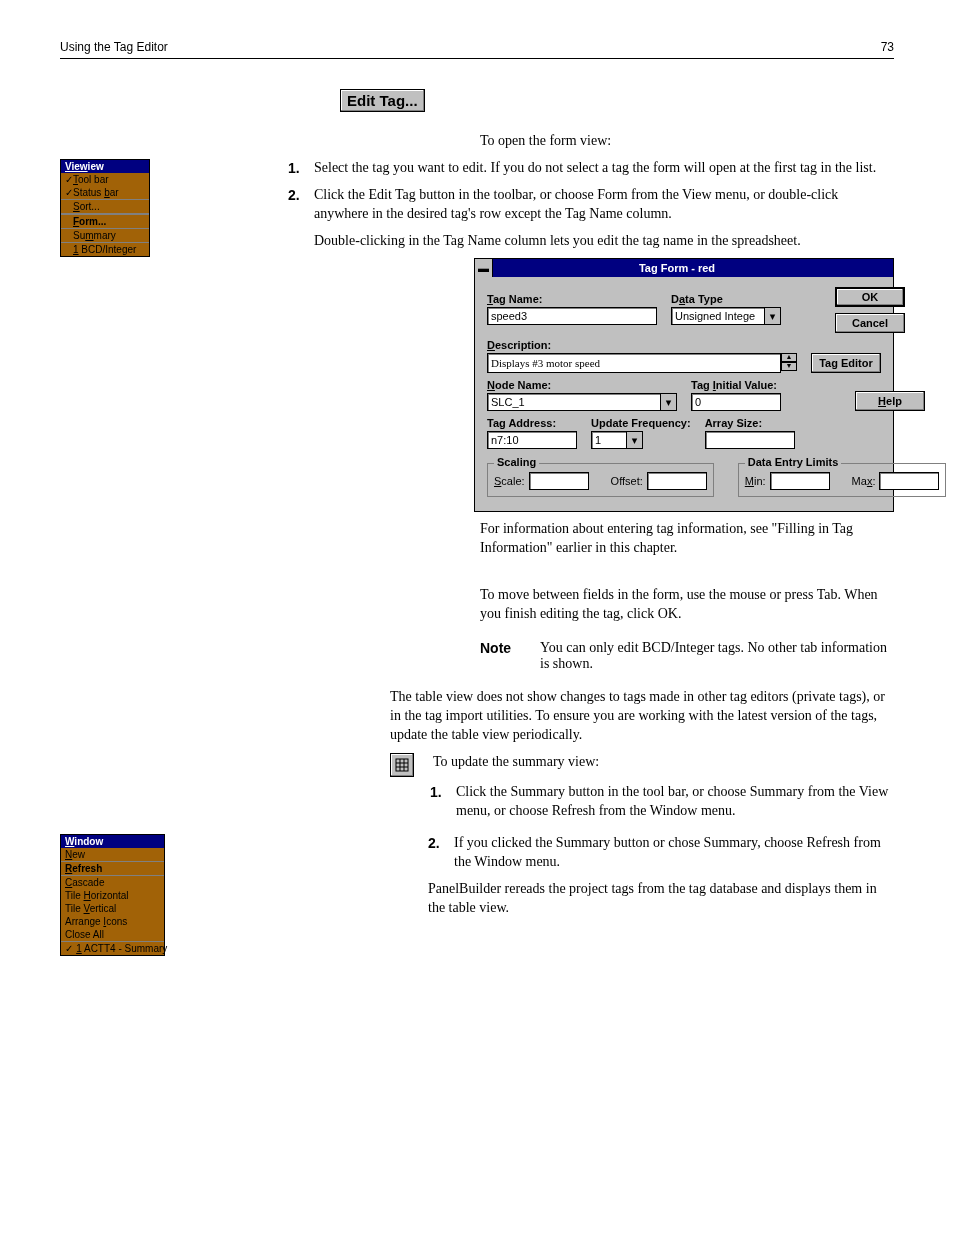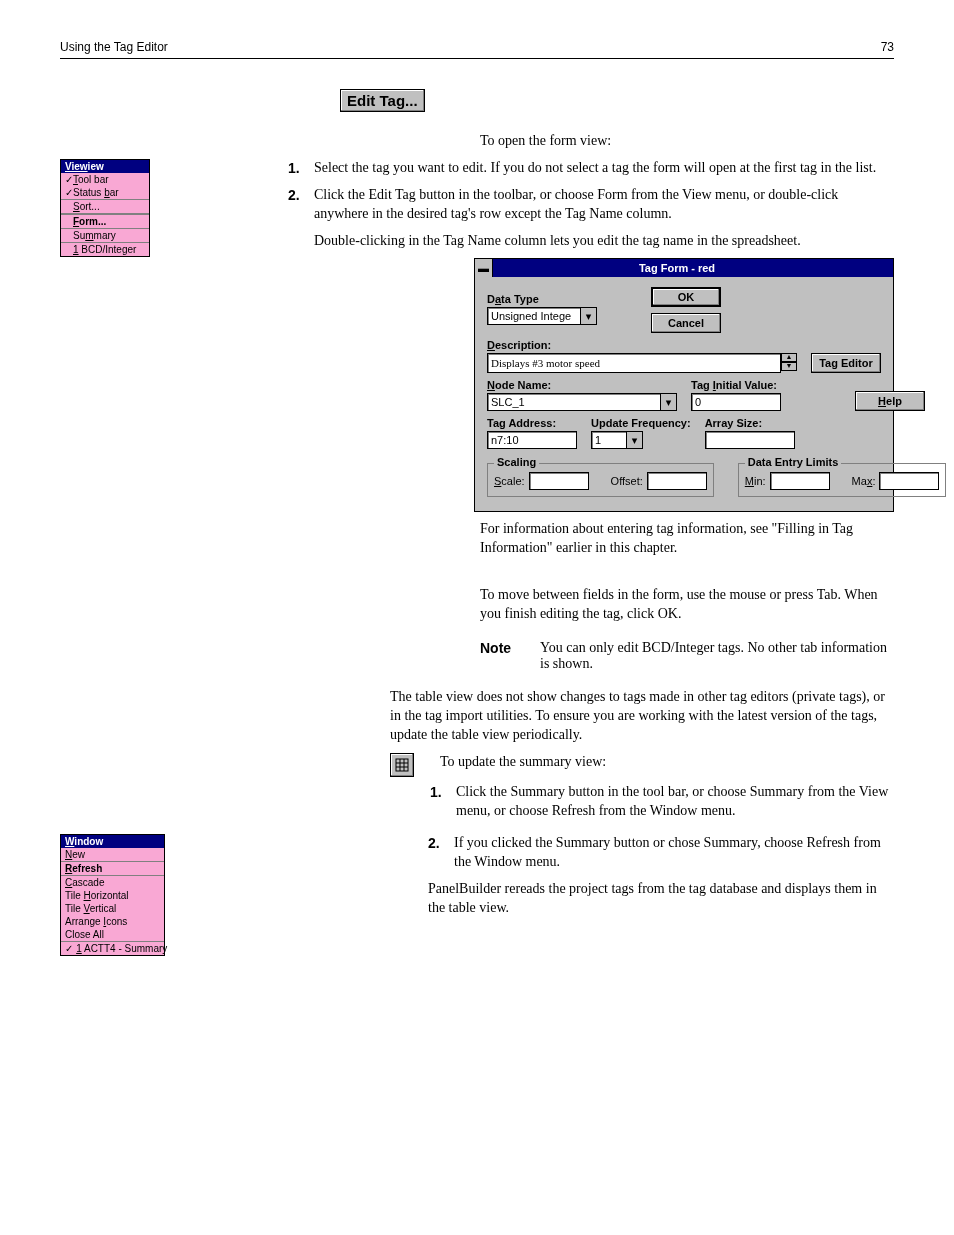--- a/index.html
+++ b/index.html
@@ -53,21 +53,21 @@
     gap: 18px;
     align-items: flex-start;
   }
   .left-img-col { width: 180px; flex: 0 0 auto; }
   .right-text-col { flex: 1 1 auto; }
 
   
   .win-menu {
     width: 90px;
     border: 1px solid #000;
-    background: #f9a8d4;
+    background: #a16207;
     font-family: "MS Sans Serif", Arial, sans-serif;
     font-size: 10px;
   }
   .win-menu.wide { width: 105px; }
   .win-menu .menu-title {
     background: #000080;
     color: #fff;
     font-weight: bold;
     padding: 1px 4px;
   }
@@ -190,21 +190,21 @@
     font-size: 18px;
   }
   .footnum {
     font-weight: bold;
     font-family: Arial, sans-serif;
     width: 26px;
     display: inline-block;
   }
   .step-row { display:flex; margin-left: 213px; margin-bottom: 8px; line-height:1.35;}
   .step-row .step-text { flex:1; }
-  .inline-icon-line { display:flex; align-items:flex-start; margin-left:213px; gap:26px;}
+  .inline-icon-line { display:flex; align-items:flex-start; margin-left:213px; gap:19px;}
   .inline-icon-line .text { flex:1; line-height:1.35;}
   .inline-icon-line .gasket { margin-top:0; }
 </style>
 </head>
 <body>
 
 <div class="page">
   <div class="header-row">
     <span>Using the Tag Editor</span>
     <span>73</span>
@@ -245,20 +245,24 @@
       </div>
       <div class="para" style="margin-left:26px;">Double-clicking in the Tag Name column lets you edit the tag name in the spreadsheet.</div>
 
       <div class="dialog">
         <div class="titlebar">
           <div class="sysbox">▬</div>
           <div class="title-text">Tag Form - red</div>
         </div>
         <div class="body">
           <div class="row">
+            <div class="left">
+              <span class="lbl"><span class="acc">T</span>ag Name:</span>
+              <input class="winfield" style="width: 170px;" value="speed3">
+            </div>
             <div class="right">
               <span class="lbl">D<span class="acc">a</span>ta Type</span>
               <div class="winselect" style="width:110px">
                 <input class="winfield" value="Unsigned Intege" style="">
                 <div class="drop">▾</div>
               </div>
             </div>
             <div class="btncol">
               <button class="dlg-btn default">OK</button>
               <button class="dlg-btn">Cancel</button>

